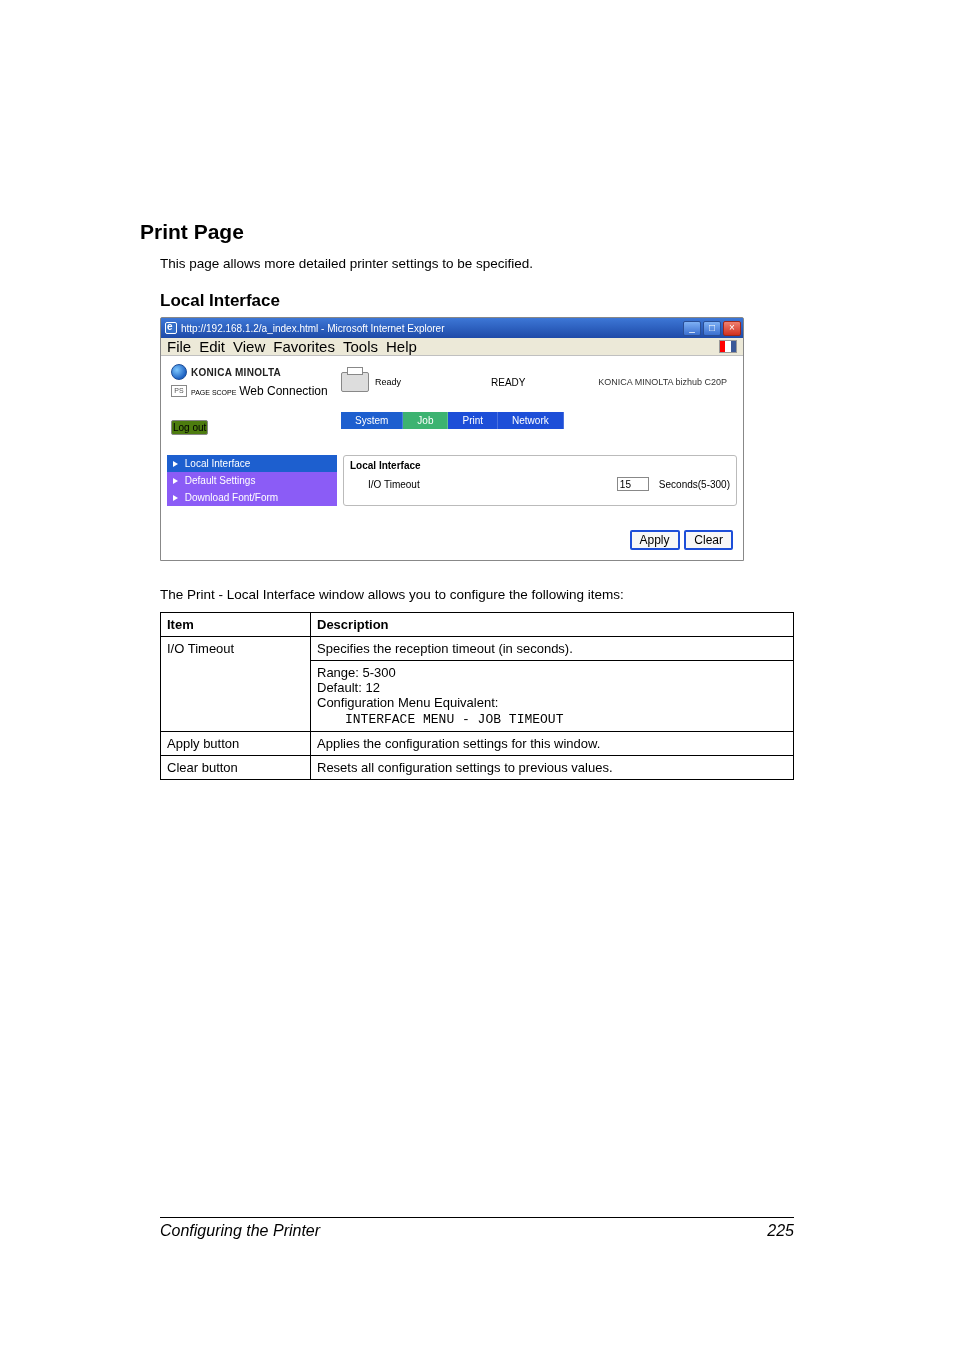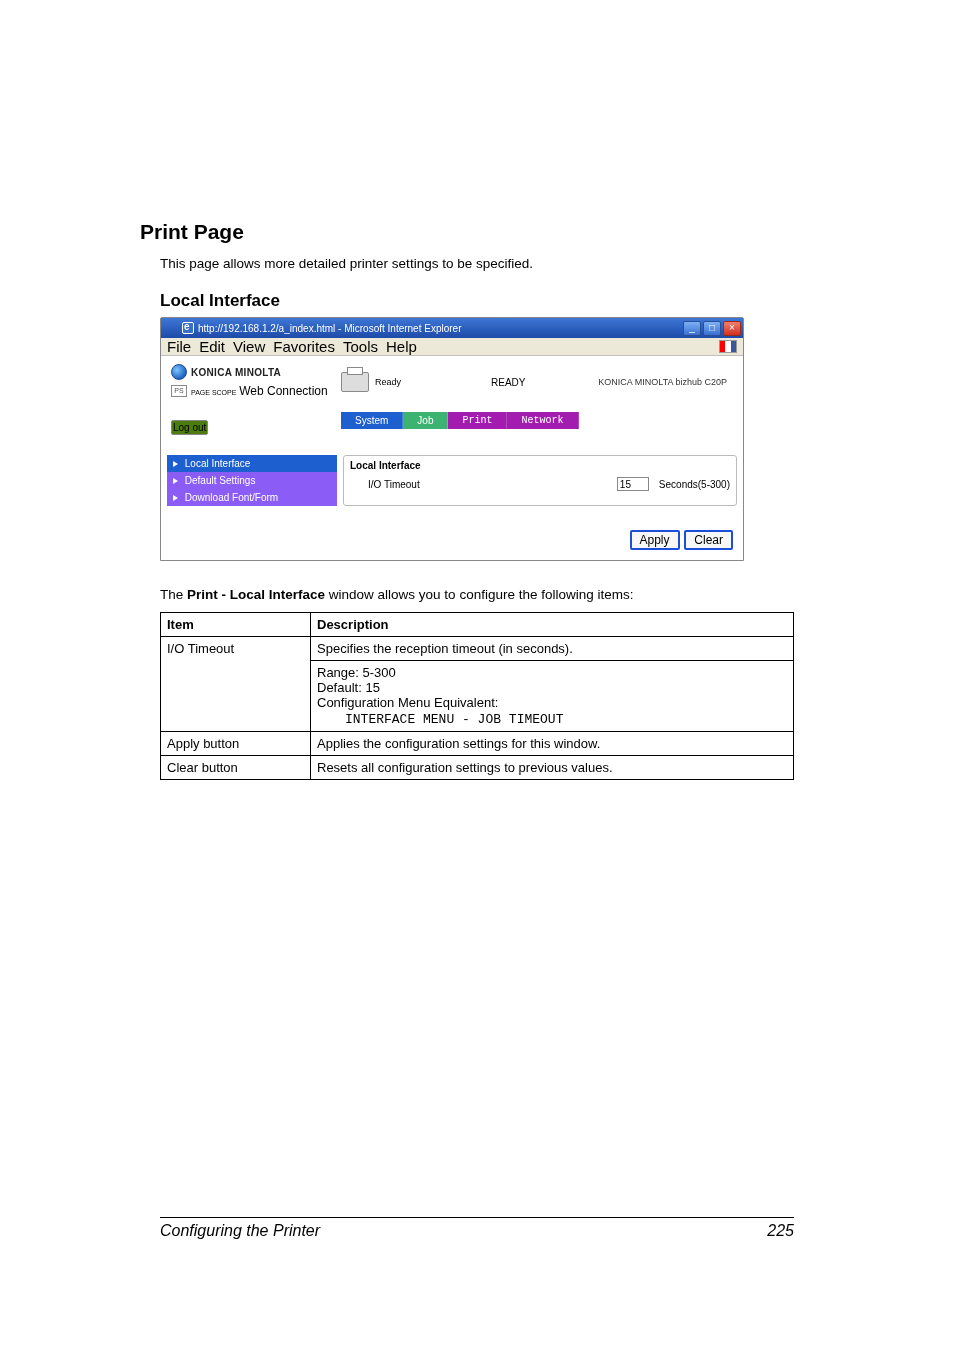--- a/index.html
+++ b/index.html
@@ -31,21 +31,21 @@
     font-size: 10px;
     background: #eee;
     margin-bottom: 26px;
   }
   .titlebar {
     display: flex;
     align-items: center;
     height: 20px;
     background: linear-gradient(#3d77d6, #1e4aa8);
     color: #fff;
-    padding: 0 2px 0 21px;
+    padding: 0 2px 0 4px;
   }
   .titlebar .ie-icon {
     width: 12px; height: 12px; margin-right: 4px;
     background: #3670c9;
     border: 1px solid #fff;
     position: relative;
     border-radius: 2px;
   }
   .titlebar .ie-icon::after{
     content:"e"; position:absolute; left:1px; top:-2px;
@@ -99,21 +99,21 @@
   .printer-status{font-size:9px;}
   .ready-title{flex:0 0 90px; font-size:10px;}
   .model-title{flex:1; text-align:right; font-size:9px; color:#333; padding-right:6px;}
 
   .nav-row{display:flex;gap:0;margin-left:170px;}
   .nav-tab{
     padding:3px 14px;font-size:10px;color:#fff;border-right:1px solid rgba(255,255,255,0.2);
   }
   .tab-blue{background:#1d5fcf;}
   .tab-green{background:#3cb371;}
-  .tab-orange{background:#a21caf;font-family:Liberation Mono, monospace;}
+  .tab-orange{background:#1d4ed8;}
 
   .logout-row{margin-top:-15px; margin-bottom:2px;}
   .logout-btn{
     display:inline-block;padding:1px 1px;font-size:10px;background:#4d7c0f;
     border:1px solid #888;border-radius:2px;
   }
 
   .lower{display:flex; gap:6px; margin-top:6px;}
   .sidebar{
     width:170px;
@@ -133,21 +133,21 @@
   .mp-row{display:flex;align-items:center;gap:10px;font-size:10px;padding:2px 0 2px 18px;}
   .mp-row input{width:32px;height:14px;font-size:10px;padding:0 2px;border:1px solid #888;}
   .btn-row{text-align:right;margin-top:24px;padding-right:4px;}
   .small-btn{
     display:inline-block;padding:1px 8px;font-size:12px;background:#f7f7f7;
     border:2px solid #1d4ed8;border-radius:2px;margin-left:2px;
   }
 
   
   .before-table{font-size:13.5px; margin:0 0 10px 0;}
-  .before-table b{font-weight:bold;}
+  .before-table b{font-weight:normal;}
 
   
   table.cfg {
     border-collapse: collapse;
     width: 100%;
     font-size: 13px;
   }
   table.cfg th, table.cfg td {
     border: 1px solid #000;
     padding: 4px 6px;
@@ -274,21 +274,21 @@
       <th style="width:150px">Item</th>
       <th>Description</th>
     </tr>
     <tr>
       <td rowspan="2">I/O Timeout</td>
       <td>Specifies the reception timeout (in seconds).</td>
     </tr>
     <tr>
       <td>
         <span>Range:   5-300</span><br>
-        <span>Default:  15</span><br>
+        <span>Default:  12</span><br>
         <span>Configuration Menu Equivalent:</span>
         <span class="mono">INTERFACE MENU - JOB TIMEOUT</span>
       </td>
     </tr>
     <tr>
       <td>Apply button</td>
       <td>Applies the configuration settings for this window.</td>
     </tr>
     <tr>
       <td>Clear button</td>

